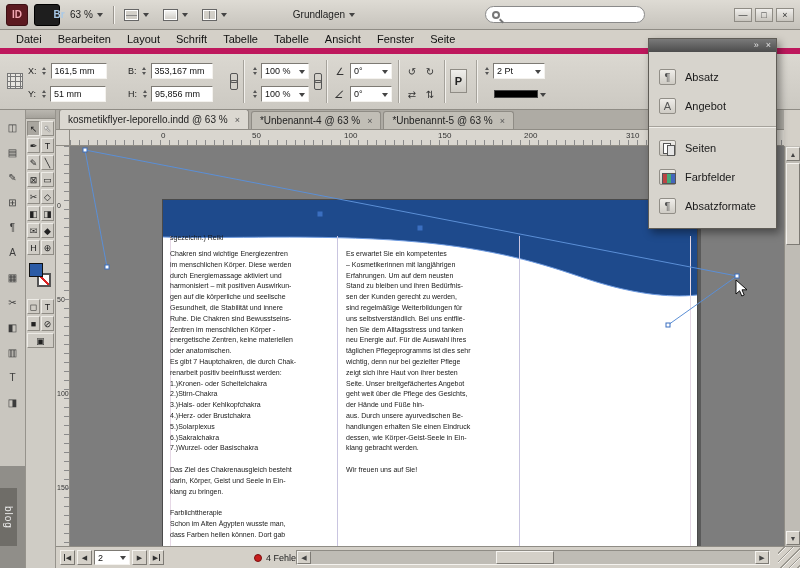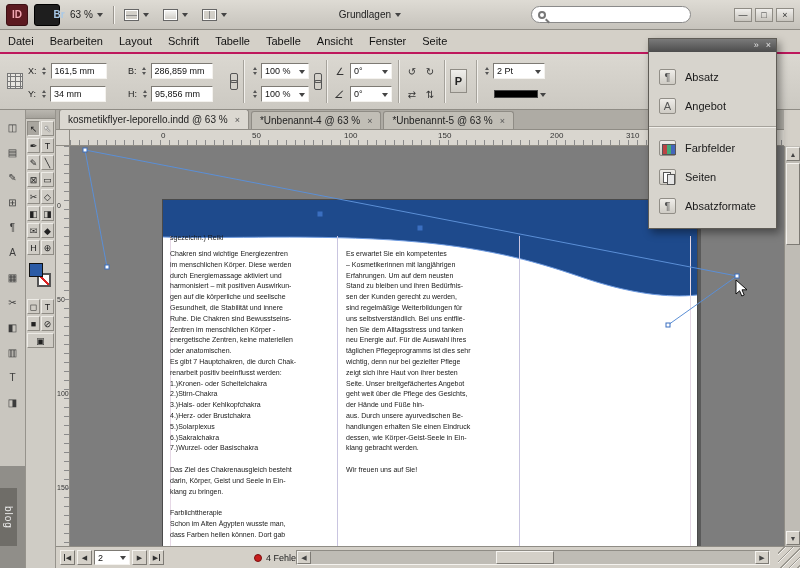--- a/index.html
+++ b/index.html
@@ -26,22 +26,22 @@
   .search-ic{width:8px;height:8px;border:2px solid #777;border-radius:50%;position:relative;flex:none;}
   .search-ic::after{content:"";position:absolute;width:5px;height:2px;background:#777;
     transform:rotate(45deg);left:5px;top:7px;}
   .searchbox input{border:none;outline:none;flex:1;font-size:10px;background:transparent;}
   .winbtns{margin-left:auto;display:flex;gap:3px;}
   .winbtn{width:18px;height:14px;font-size:9px;line-height:12px;text-align:center;color:#333;
     background:linear-gradient(#f0efec,#c8c5be);border:1px solid #8f8c85;}
 
   
   .menubar{position:absolute;left:0;top:30px;width:800px;height:24px;background:#d4d0c8;
-    display:flex;align-items:center;font-size:11px;color:#111;
-    border-bottom:2px solid #be185d;z-index:10;}
+    display:flex;align-items:center;padding-left:8px;font-size:11px;color:#111;
+    border-bottom:6px solid #be185d;z-index:10;}
   .menu-item{padding:4px 8px;}
 
   
   .controlbar{position:absolute;left:0;top:54px;width:800px;height:56px;
     background:linear-gradient(#dbd8d1,#ccc9c2);border-bottom:1px solid #8f8c85;z-index:10;}
   .cbrow{position:absolute;display:flex;align-items:center;gap:2px;height:18px;}
   .cb-lab{font-size:9px;color:#222;margin-right:1px;}
   .fld{height:16px;background:#fff;border:1px solid;border-color:#7d7a74 #f4f2ee #f4f2ee #7d7a74;
     font-size:9px;display:flex;align-items:center;justify-content:space-between;padding:0 3px;color:#111;}
   .spin{width:9px;height:16px;display:flex;flex-direction:column;justify-content:center;align-items:center;gap:2px;}
@@ -182,21 +182,21 @@
     <i class="dd"></i>
   </div>
   <div class="tb-ctl">
     <i class="mini-ic"></i>
     <i class="dd"></i>
   </div>
   <div class="tb-ctl">
     <i class="mini-ic grid"></i>
     <i class="dd"></i>
   </div>
-  <div class="tb-ctl" style="margin-left:98px">
+  <div class="tb-ctl" style="margin-left:52px">
     <span>Grundlagen</span>
     <i class="dd"></i>
   </div>
   <div class="searchbox">
     <i class="search-ic"></i>
     <input type="text" style="">
   </div>
   <div class="winbtns">
     <div class="winbtn">—</div>
     <div class="winbtn">□</div>
@@ -228,31 +228,31 @@
         <span>161,5 mm</span>
       </span>
   </div>
   <div class="cbrow" style="left:28px;top:31px">
     <span class="cb-lab">Y:</span>
     <span class="spin">
         <i class="up"></i>
         <i class="dn"></i>
       </span>
     <span class="fld" style="width:56px">
-        <span>34 mm</span>
+        <span>51 mm</span>
       </span>
   </div>
   <div class="cbrow" style="left:128px;top:8px">
     <span class="cb-lab">B:</span>
     <span class="spin">
         <i class="up"></i>
         <i class="dn"></i>
       </span>
     <span class="fld" style="width:62px">
-        <span>286,859 mm</span>
+        <span>353,167 mm</span>
       </span>
   </div>
   <div class="cbrow" style="left:128px;top:31px">
     <span class="cb-lab">H:</span>
     <span class="spin">
         <i class="up"></i>
         <i class="dn"></i>
       </span>
     <span class="fld" style="width:62px">
         <span>95,856 mm</span>
@@ -408,21 +408,21 @@
     <span class="tab-close">×</span>
   </div>
 </div>
 
 <div class="ruler-corner"></div>
 <div class="rulerh">
   <span class="rl" style="left:91px">0</span>
   <span class="rl" style="left:182px">50</span>
   <span class="rl" style="left:274px">100</span>
   <span class="rl" style="left:368px">150</span>
-  <span class="rl" style="left:480px">200</span>
+  <span class="rl" style="left:454px">200</span>
   <span class="rl" style="left:556px">310</span>
 </div>
 <div class="vruler">
   <span class="rlv" style="top:56px">0</span>
   <span class="rlv" style="top:150px">50</span>
   <span class="rlv" style="top:244px">100</span>
   <span class="rlv" style="top:338px">150</span>
 </div>
 
 <div class="canvas">
@@ -556,25 +556,25 @@
     <div class="fp-item">
       <span class="fp-ic">¶</span>
       <span>Absatz</span>
     </div>
     <div class="fp-item">
       <span class="fp-ic">A</span>
       <span>Angebot</span>
     </div>
     <div class="fp-sep"></div>
     <div class="fp-item">
+      <span class="fp-ic ic-pages"></span>
+      <span>Seiten</span>
+    </div>
+    <div class="fp-item">
       <span class="fp-ic ic-swatch"></span>
       <span>Farbfelder</span>
-    </div>
-    <div class="fp-item">
-      <span class="fp-ic ic-pages"></span>
-      <span>Seiten</span>
     </div>
     <div class="fp-item">
       <span class="fp-ic">¶</span>
       <span>Absatzformate</span>
     </div>
   </div>
 </div>
 
 </body></html>

